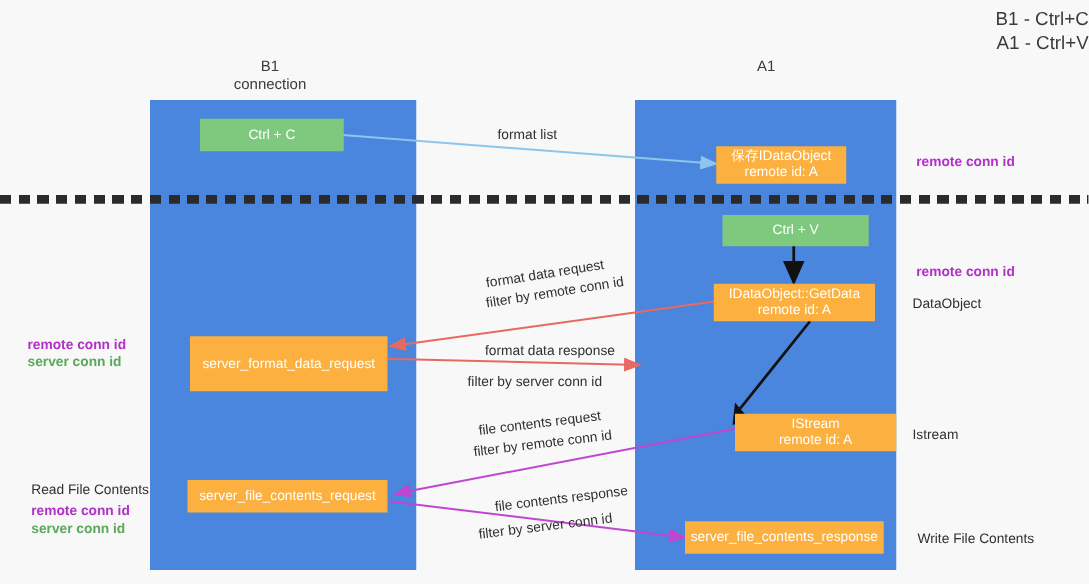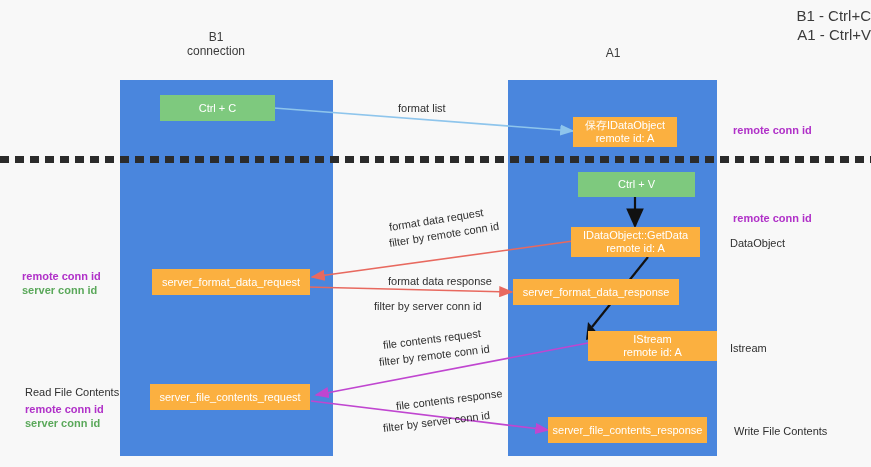--- a/index.html
+++ b/index.html
@@ -80,21 +80,21 @@
 </head>
 <body>
 
 <div id="canvas">
 
   <div class="title">
     <div>B1 - Ctrl+C</div>
     <div>A1 - Ctrl+V</div>
   </div>
 
-  <div class="col-header" style="left:146px; top:30px; width:140px;">
+  <div class="col-header" style="left:146px; top:46px; width:140px;">
     <div>B1</div>
     <div>connection</div>
   </div>
   <div class="col-header" style="left:543px; top:46px; width:140px;">
     <div>A1</div>
   </div>
 
   <div class="col" style="left:120px; top:80px; width:213px; height:376px;"></div>
   <div class="col" style="left:508px; top:80px; width:209px; height:376px;"></div>
 
@@ -144,27 +144,24 @@
 
   <div class="node green" style="left:578px; top:172px; width:117px; height:25px;text-align:center;">
     <span>Ctrl + V</span>
   </div>
 
   <div class="node orange" style="left:571px; top:227px; width:129px; height:30px;">
     <span>IDataObject::GetData</span>
     <span>remote id: A</span>
   </div>
 
-  <div class="node orange" style="left:152px; top:269px; width:158px; height:26px;">
+  <div class="node orange" style="left:152px; top:269px; width:158px; height:44px;">
     <span>server_format_data_request</span>
   </div>
 
-  <div class="node orange" style="left:513px; top:279px; width:166px; height:26px;">
-    <span>server_format_data_response</span>
-  </div>
 
   <div class="node orange" style="left:588px; top:331px; width:129px; height:30px;">
     <span>IStream</span>
     <span>remote id: A</span>
   </div>
 
   <div class="node orange" style="left:150px; top:384px; width:160px; height:26px;">
     <span>server_file_contents_request</span>
   </div>
 

